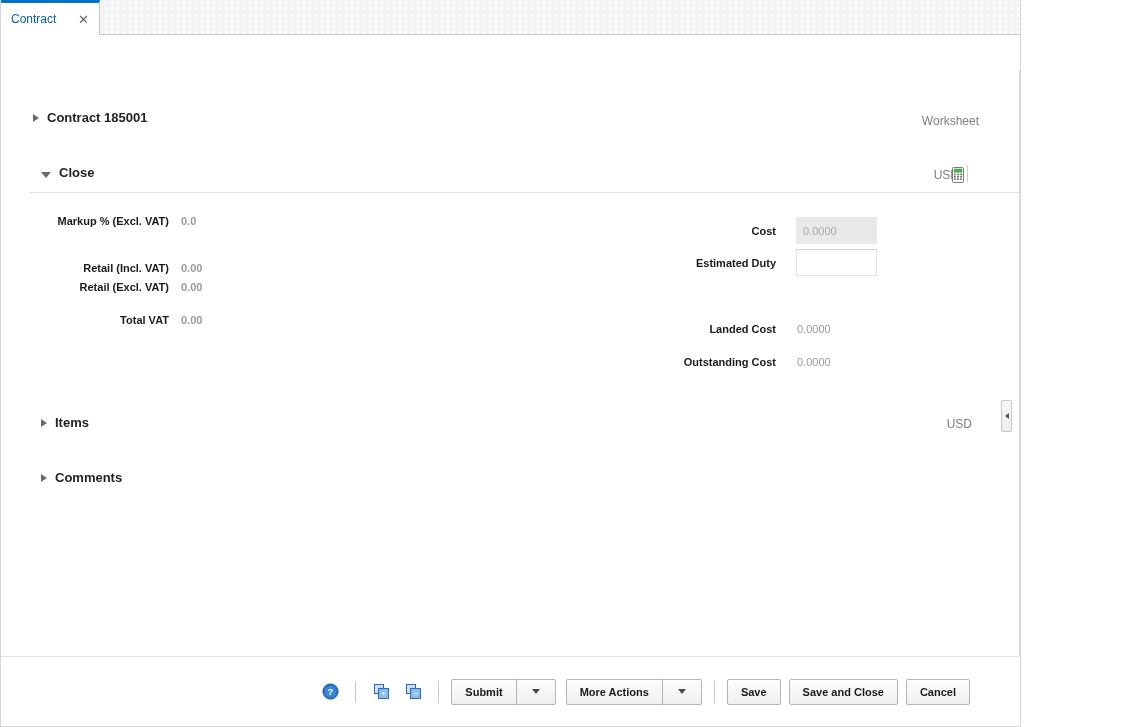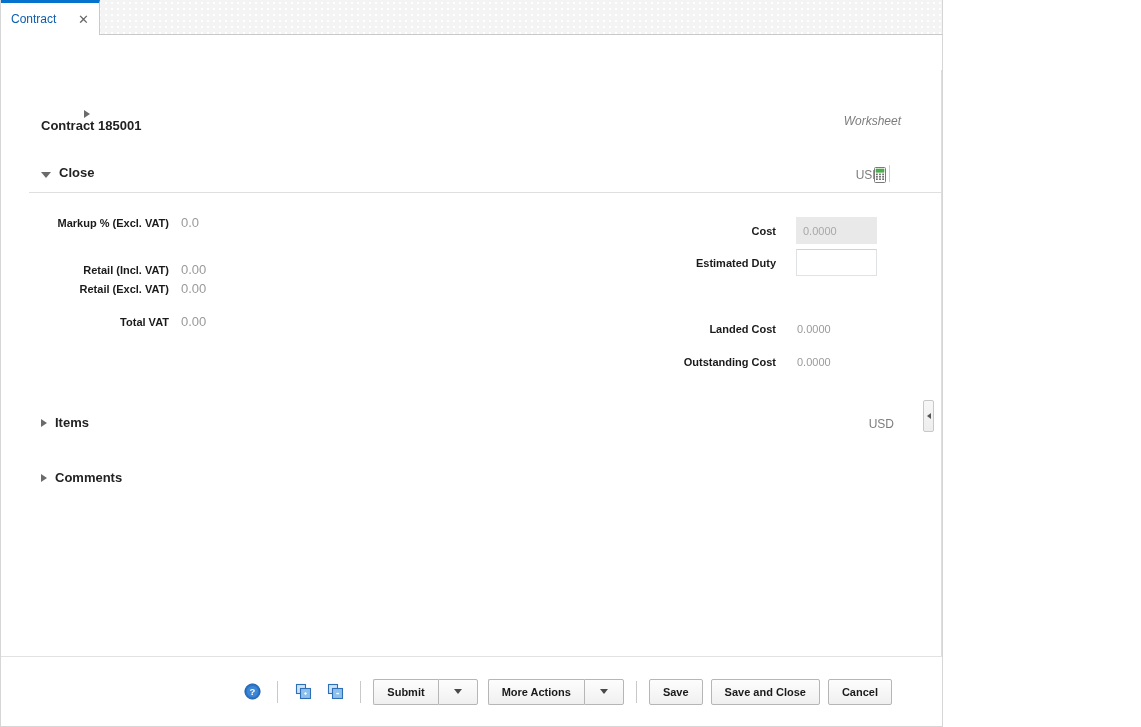--- a/index.html
+++ b/index.html
@@ -9,21 +9,21 @@
     width: 1141px; height: 727px;
     background: #ffffff;
     font-family: "Liberation Sans", sans-serif;
     font-size: 11px;
     color: #333333;
     overflow: hidden;
   }
 
   #app {
     position: relative;
-    width: 943px;
+    width: 1021px;
     height: 727px;
     background: #ffffff;
     border: 1px solid #d6d6d6;
     border-top: none;
     overflow: hidden;
   }
 
   
   .tabbar {
     position: relative;
@@ -95,28 +95,27 @@
     top: 2px;
   }
   .section-title {
     font-size: 13px;
     font-weight: bold;
     color: #222222;
     white-space: nowrap;
   }
 
   
-  #contract-header { left: 40px; top: 75px; flex-direction: column; }
+  #contract-header { left: 32px; top: 75px; }
   #worksheet-label {
     position: absolute;
     right: 41px; top: 79px;
     font-size: 12px;
     color: #7d7d7d;
     white-space: nowrap;
-    font-style: italic;
   }
 
   
   #totals-header { left: 40px; top: 130px; }
   #totals-currency {
     position: absolute;
     right: 61px; top: 133px;
     font-size: 12px;
     color: #7d7d7d;
     white-space: nowrap;
@@ -151,23 +150,24 @@
     align-items: center;
   }
   .fld-label {
     font-size: 11px;
     font-weight: bold;
     color: #1a1a1a;
     text-align: right;
     white-space: nowrap;
   }
   .fld-ro {
-    font-size: 13px;
+    font-size: 11px;
     color: #9a9a9a;
     white-space: nowrap;
+    font-weight: bold;
   }
 
   
   .left-fld .fld-label { width: 135px; }
   .left-fld .fld-ro { margin-left: 12px; }
   #f-markup   { left: 33px; top: 180px; }
   #f-retinc   { left: 33px; top: 219px; margin-top: 8px; }
   #f-retexc   { left: 33px; top: 246px; }
   #f-totvat   { left: 33px; top: 279px; }
 

